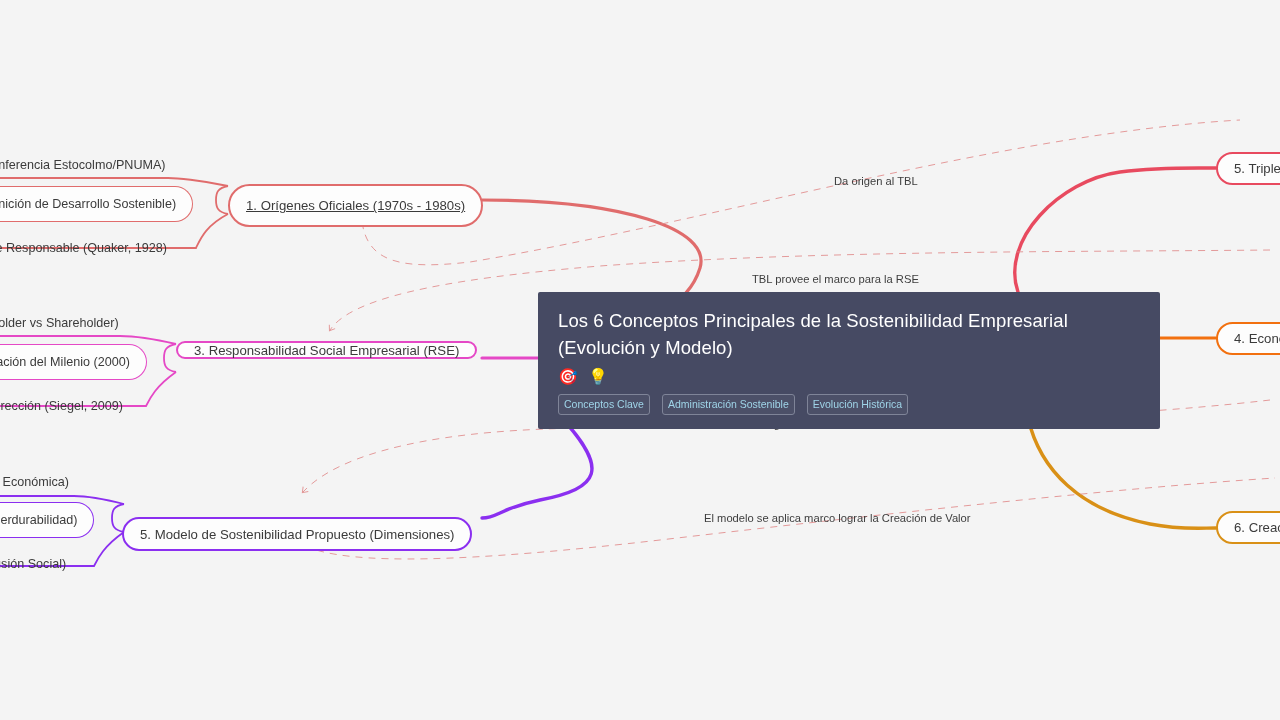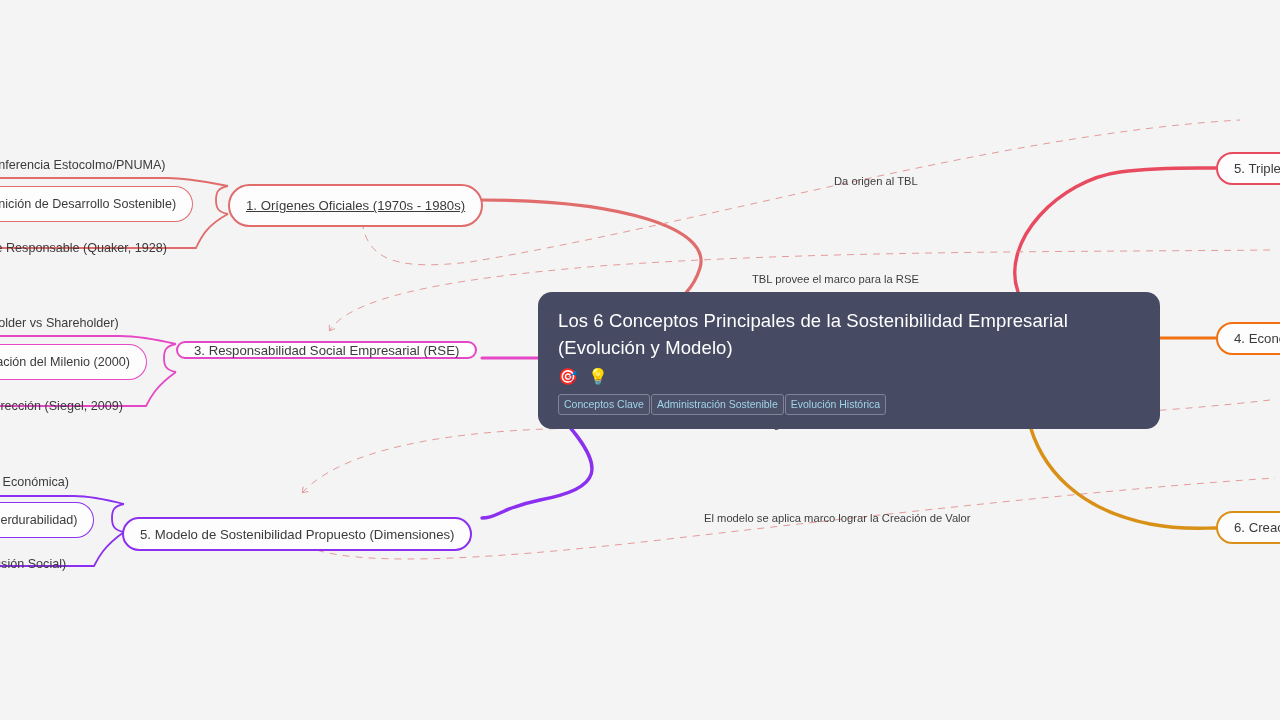--- a/index.html
+++ b/index.html
@@ -22,42 +22,42 @@
     width: 1280px; height: 720px;
     pointer-events: none;
   }
 
   
   .root-node {
     position: absolute;
     left: 538px; top: 292px;
     width: 622px;
     background: #464a63;
-    border-radius: 14px;
+    border-radius: 2px;
     padding: 16px 20px 14px 20px;
     color: #ffffff;
     z-index: 40;
   }
   .root-title {
     font-size: 18.5px;
     line-height: 1.45;
     font-weight: 400;
     letter-spacing: 0.1px;
     white-space: pre-line;
   }
   .root-emojis {
     margin-top: 7px;
     font-size: 16px;
     line-height: 1;
     letter-spacing: 3px;
   }
   .root-tags {
     margin-top: 9px;
     display: flex;
-    gap: 1px;
+    gap: 12px;
     align-items: center;
   }
   .tag {
     font-size: 10.5px;
     line-height: 1;
     padding: 4px 5px 5px 5px;
     color: #9fd4e8;
     border: 1px solid #7f8498;
     border-radius: 3px;
     background: rgba(255,255,255,0.035);

